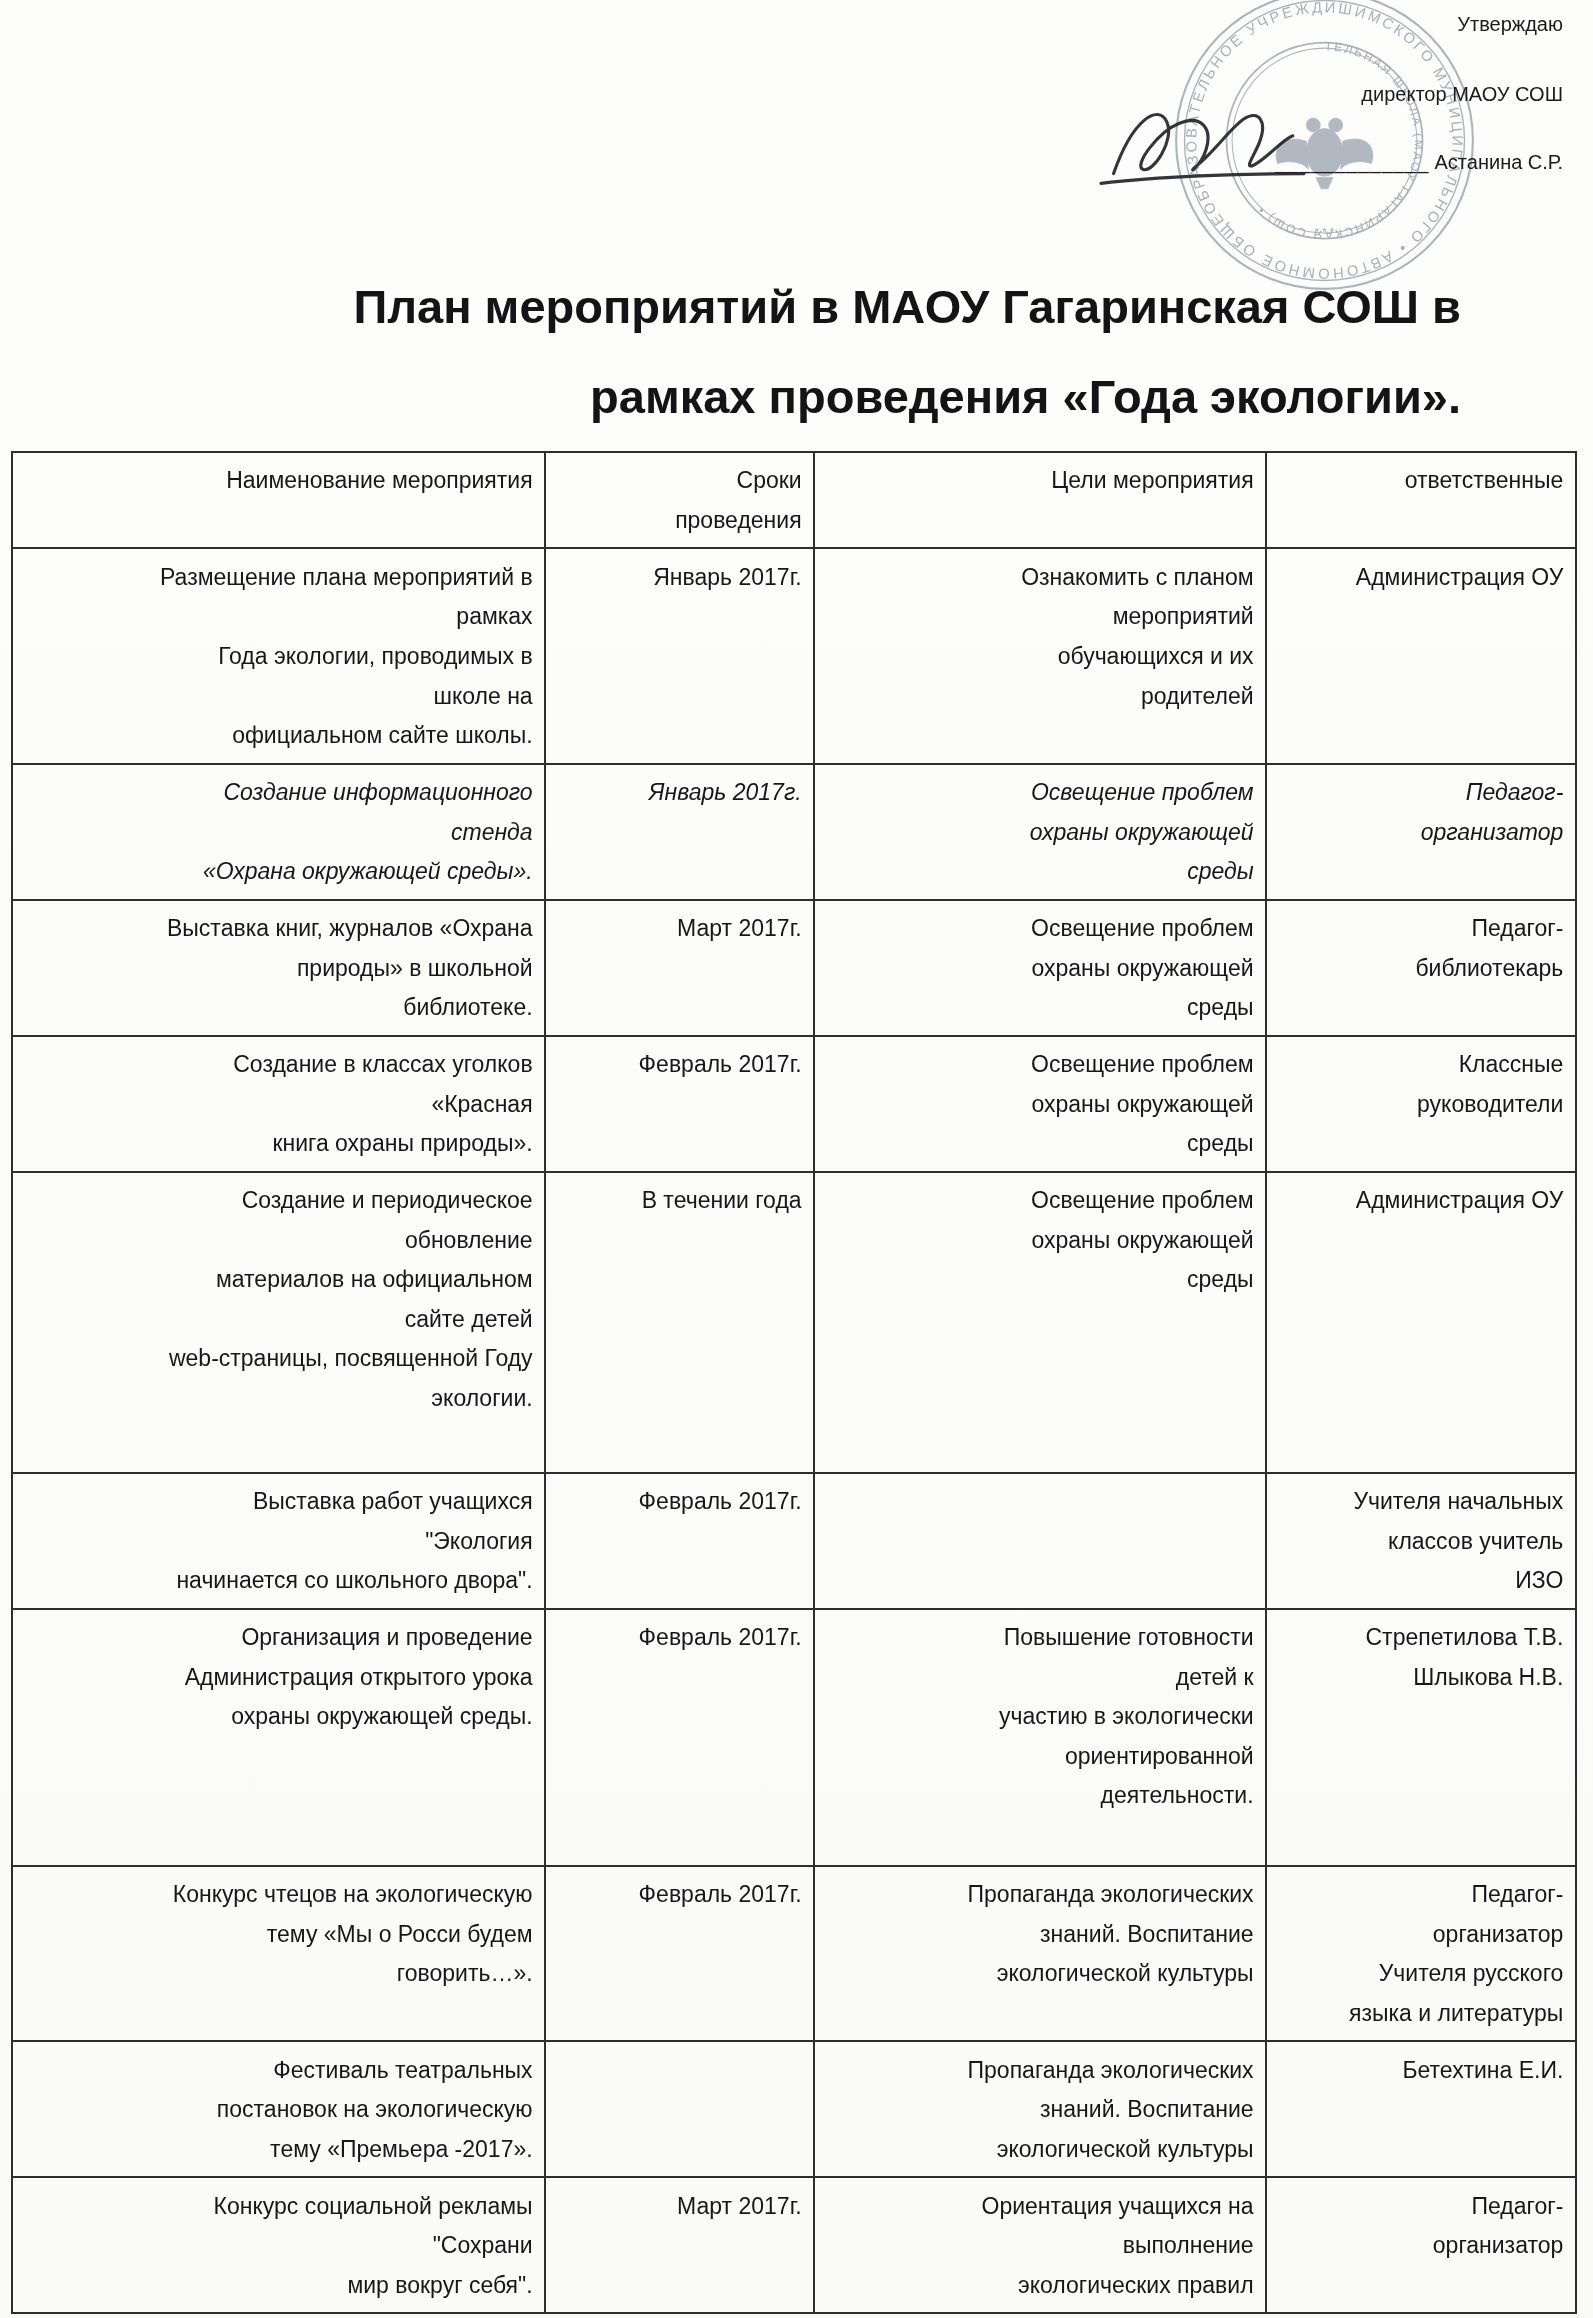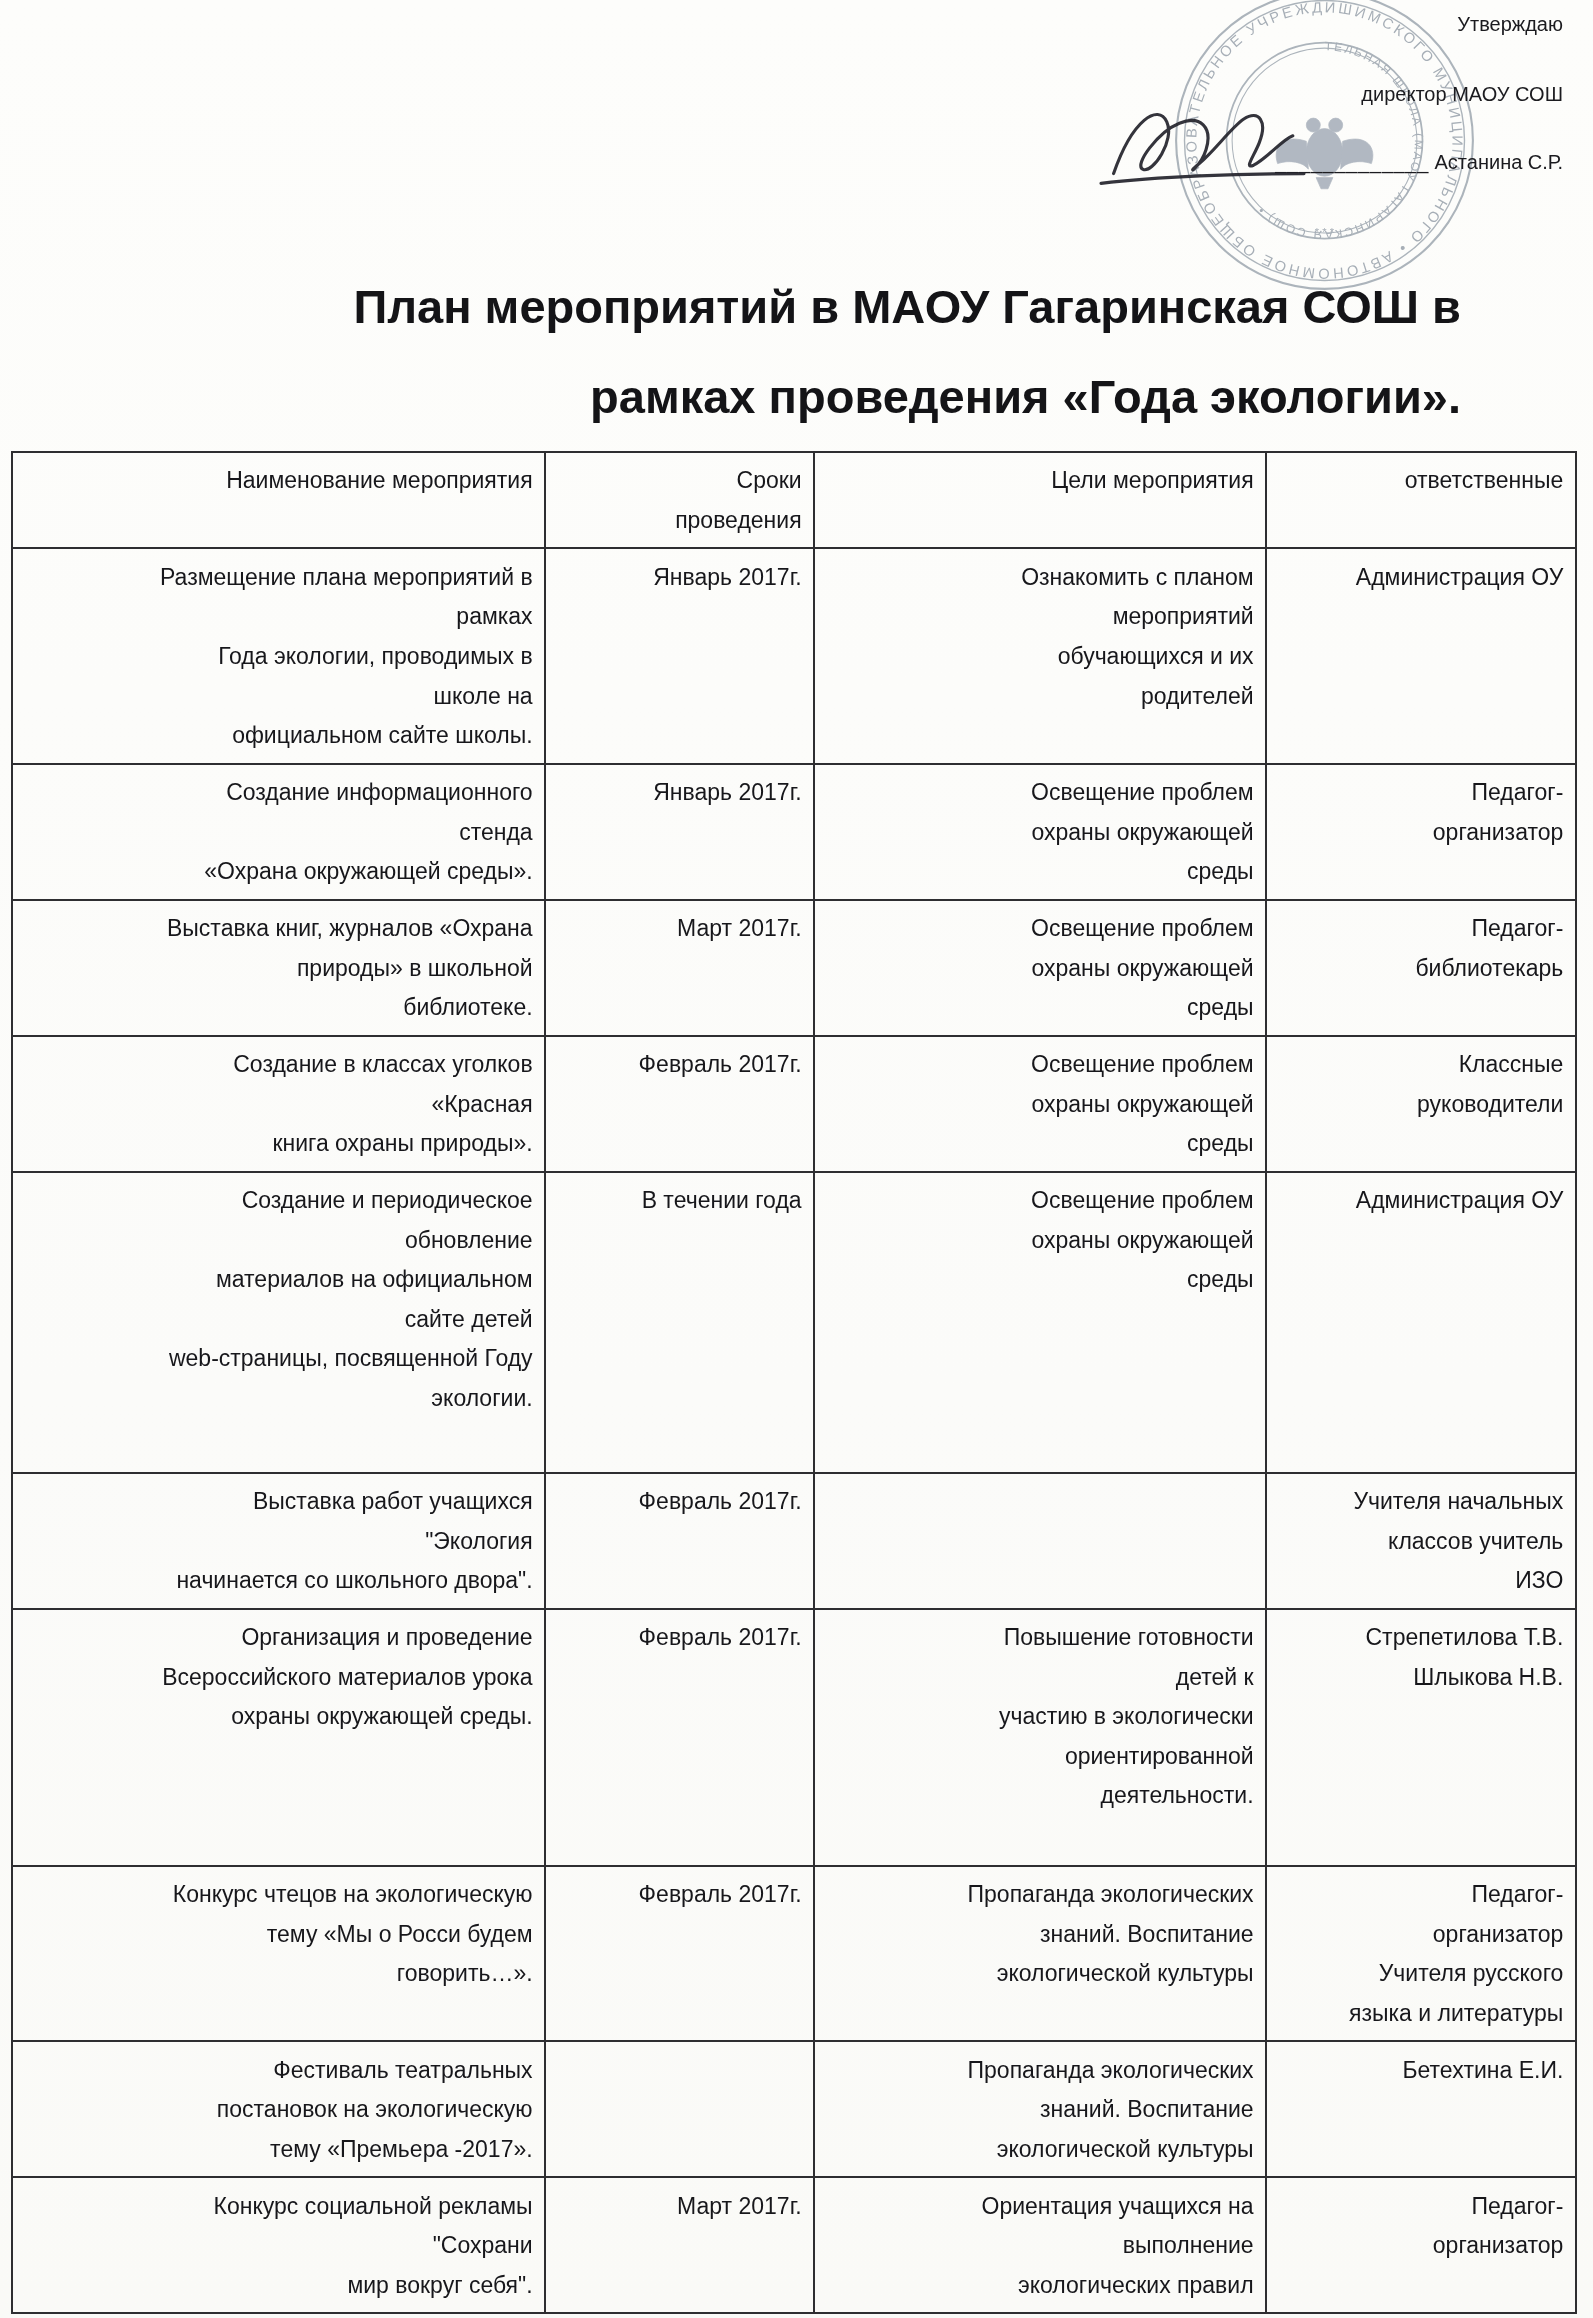--- a/index.html
+++ b/index.html
@@ -71,21 +71,21 @@
     font-weight:normal;
     word-wrap:break-word;
   }
   table.plan col.c1 { width:34.1%; }
   table.plan col.c2 { width:17.2%; }
   table.plan col.c3 { width:28.9%; }
   table.plan col.c4 { width:19.8%; }
 
   table.plan thead tr { height:78px; }
   table.plan tbody tr:nth-child(1)  { height:215px;padding-left:40px; }
-  table.plan tbody tr:nth-child(2)  { height:129px; }
+  table.plan tbody tr:nth-child(2)  { height:129px;font-style:italic; }
   table.plan tbody tr:nth-child(3)  { height:129px; }
   table.plan tbody tr:nth-child(4)  { height:134px; }
   table.plan tbody tr:nth-child(5)  { height:301px; }
   table.plan tbody tr:nth-child(6)  { height:134px;margin-top:28px; }
   table.plan tbody tr:nth-child(7)  { height:257px; }
   table.plan tbody tr:nth-child(8)  { height:151px; }
   table.plan tbody tr:nth-child(9)  { height:130px; }
   table.plan tbody tr:nth-child(10) { height:126px; }
 
   .seal text { font-family:"Liberation Sans", sans-serif; }
@@ -222,21 +222,21 @@
 "Экология
 начинается со школьного двора".</td>
           <td>Февраль 2017г.</td>
           <td></td>
           <td>Учителя начальных
 классов  учитель
 ИЗО</td>
         </tr>
         <tr>
           <td>Организация и проведение
-Всероссийского материалов урока
+Администрация открытого урока
 охраны окружающей среды.</td>
           <td>Февраль 2017г.</td>
           <td>Повышение готовности
 детей к
 участию в экологически
 ориентированной
 деятельности.</td>
           <td>Стрепетилова Т.В.
 Шлыкова Н.В.</td>
         </tr>

